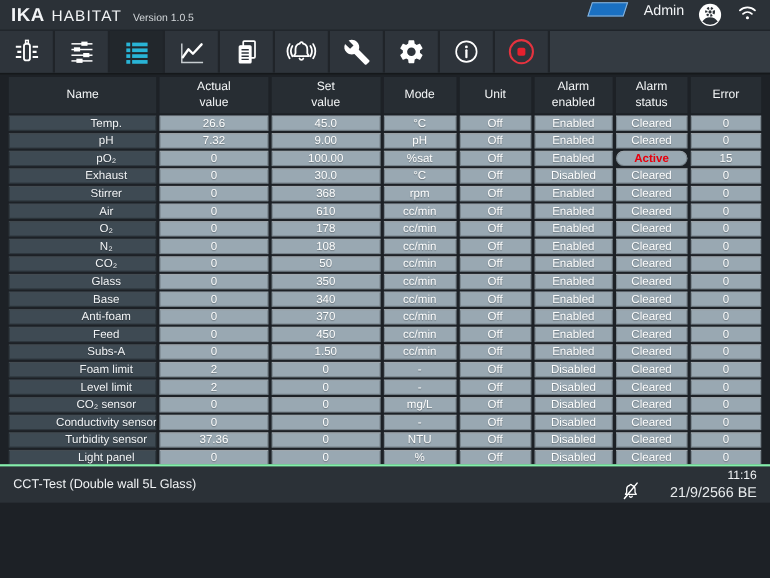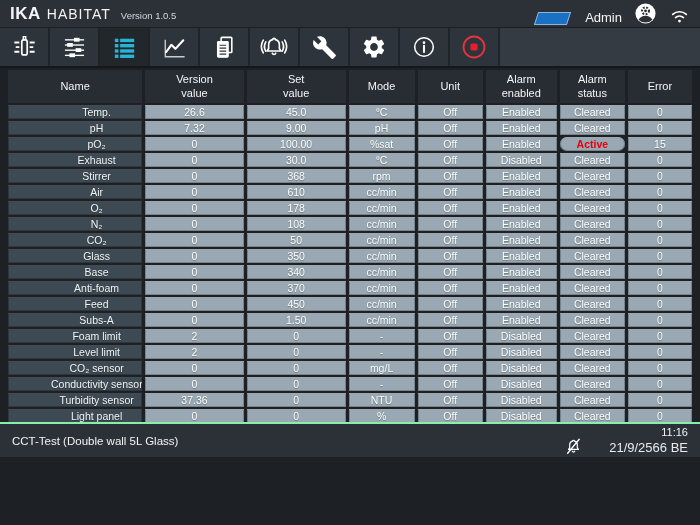--- a/index.html
+++ b/index.html
@@ -13,21 +13,21 @@
 
   
   .topbar {
     height:28px; background:#2b3137; display:flex; align-items:center;
     padding:0 10px; border-bottom:1px solid #1a1e22;
   }
   .brand { display:flex; align-items:baseline; }
   .brand .ika { font-weight:bold; font-size:17px; letter-spacing:.5px; }
   .brand .product { font-size:14px; font-weight:400; letter-spacing:1px; margin-left:6px; }
   .brand .version { font-size:9.5px; color:#d4d8db; margin-left:10px; }
-  .topbar-right { margin-left:auto; display:flex; align-items:flex-end; gap:12px; }
+  .topbar-right { margin-left:auto; display:flex; align-items:flex-start; gap:12px; }
   .blue-ind {
     width:33px; height:13px; background:#1a70c2;
     border:1px solid #8fb4d6; transform:skewX(-18deg); margin-right:4px;
   }
   .username { font-size:13px; }
   .icon-btn { display:flex; align-items:center; justify-content:center; background:none; border:none; padding:0; cursor:pointer; }
 
   
   .toolbar {
     height:40px; background:#343b42; display:flex;
@@ -218,21 +218,21 @@
           <circle cx="12" cy="12" r="9" stroke="#e5333f" stroke-width="1.6"></circle>
           <rect x="8.9" y="8.9" width="6.2" height="6.2" rx="1.4" fill="#e5202e"></rect>
         </svg>
       </span>
     </button>
   </nav>
 
   <main class="main">
     <div class="ptable" id="ptable">
       <div class="hcell">Name</div>
-      <div class="hcell">Version
+      <div class="hcell">Actual
 value</div>
       <div class="hcell">Set
 value</div>
       <div class="hcell">Mode</div>
       <div class="hcell">Unit</div>
       <div class="hcell">Alarm
 enabled</div>
       <div class="hcell">Alarm
 status</div>
       <div class="hcell">Error</div>

